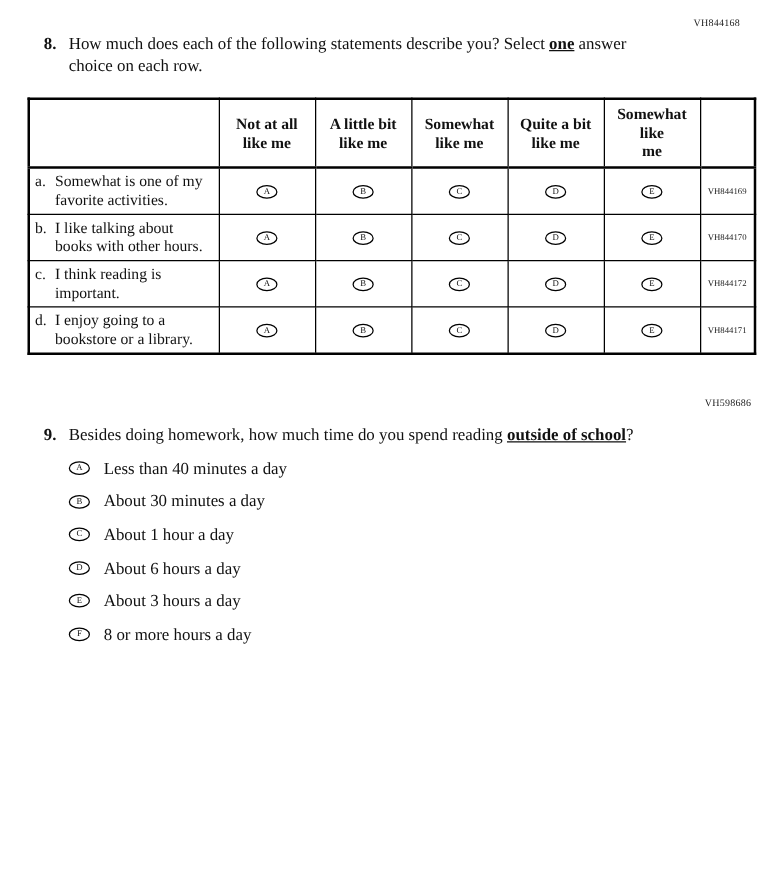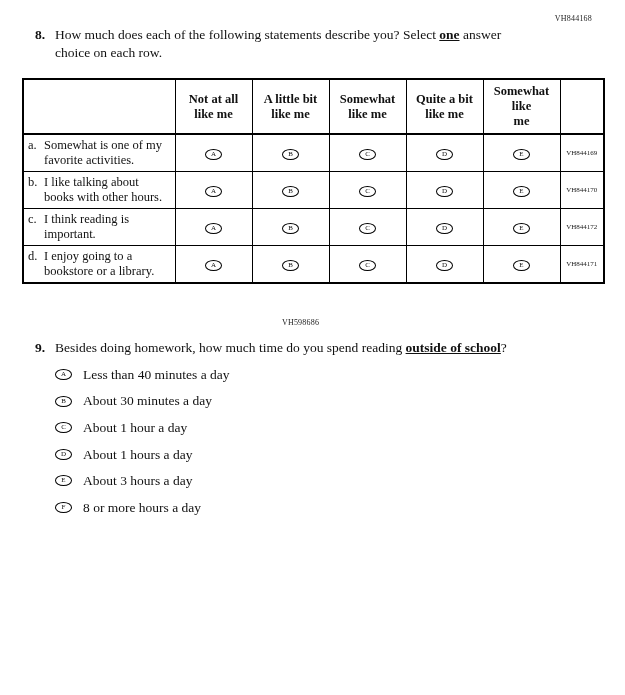--- a/index.html
+++ b/index.html
@@ -3,21 +3,21 @@
 <meta charset="utf-8">
 <style>
   * { margin:0; padding:0; box-sizing:border-box; }
   html,body { background:#ffffff; }
   body {
     width:625px; height:695px; position:relative; overflow:hidden;
     font-family:"Liberation Serif", serif; color:#111;
   }
   .code { font-size:8px; letter-spacing:0.2px; color:#222; }
   .code-top { position:absolute; top:14px; right:33px;font-family:Liberation Serif, serif; }
-  .code-mid { text-align:center; margin:34px 24px 0 0; }
+  .code-mid { text-align:right; margin:34px 24px 0 0; }
 
   .question { display:flex; margin-left:35px; margin-right:30px; }
   .q8 { margin-top:26px; }
   .q9 { margin-top:12px; }
   .q-num { font-weight:bold; flex:0 0 20px; font-size:13.5px; line-height:1.35; }
   .q-text { font-size:13.5px; line-height:1.35; }
   .q8 .q-text { max-width:480px; }
   .q-text b { font-weight:bold;text-decoration:underline; }
 
   table.survey {
@@ -182,21 +182,21 @@
     <div class="option">
       <span class="bubble">
           <span class="bl">C</span>
         </span>
       <span class="option-text">About 1 hour a day</span>
     </div>
     <div class="option">
       <span class="bubble">
           <span class="bl">D</span>
         </span>
-      <span class="option-text">About 1 hours a day</span>
+      <span class="option-text">About 6 hours a day</span>
     </div>
     <div class="option">
       <span class="bubble">
           <span class="bl">E</span>
         </span>
       <span class="option-text">About 3 hours a day</span>
     </div>
     <div class="option">
       <span class="bubble">
           <span class="bl">F</span>

